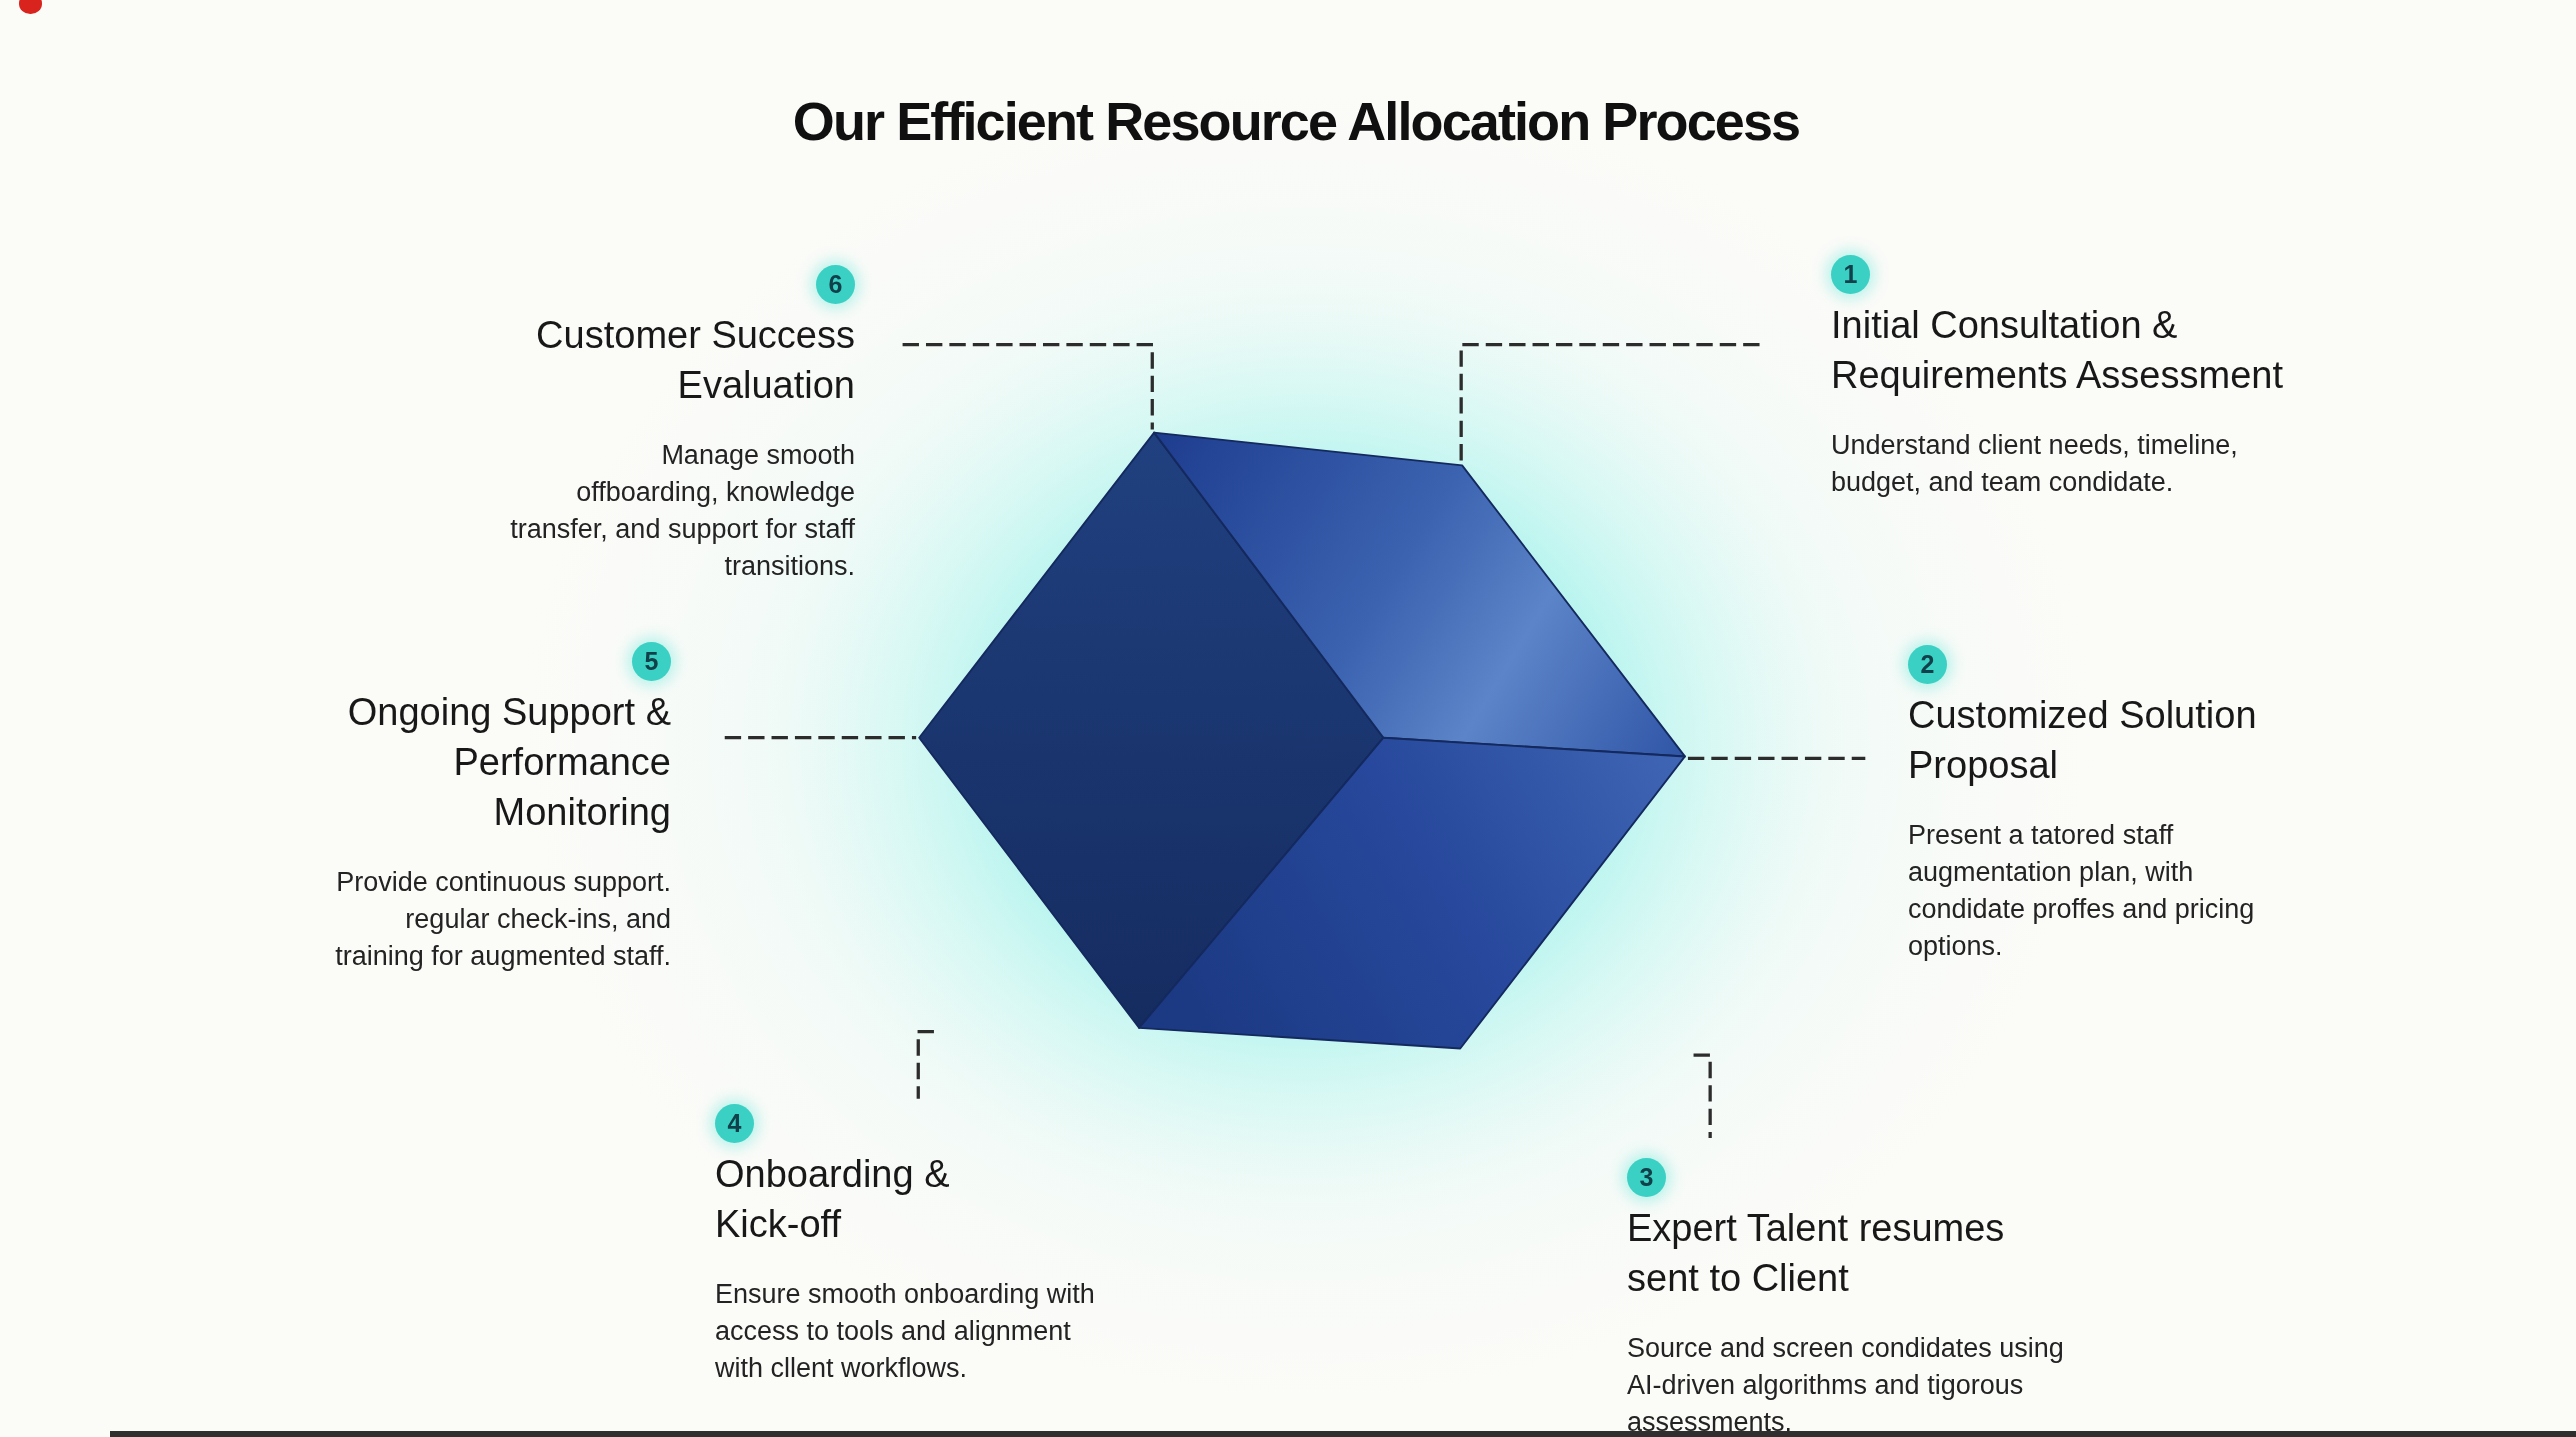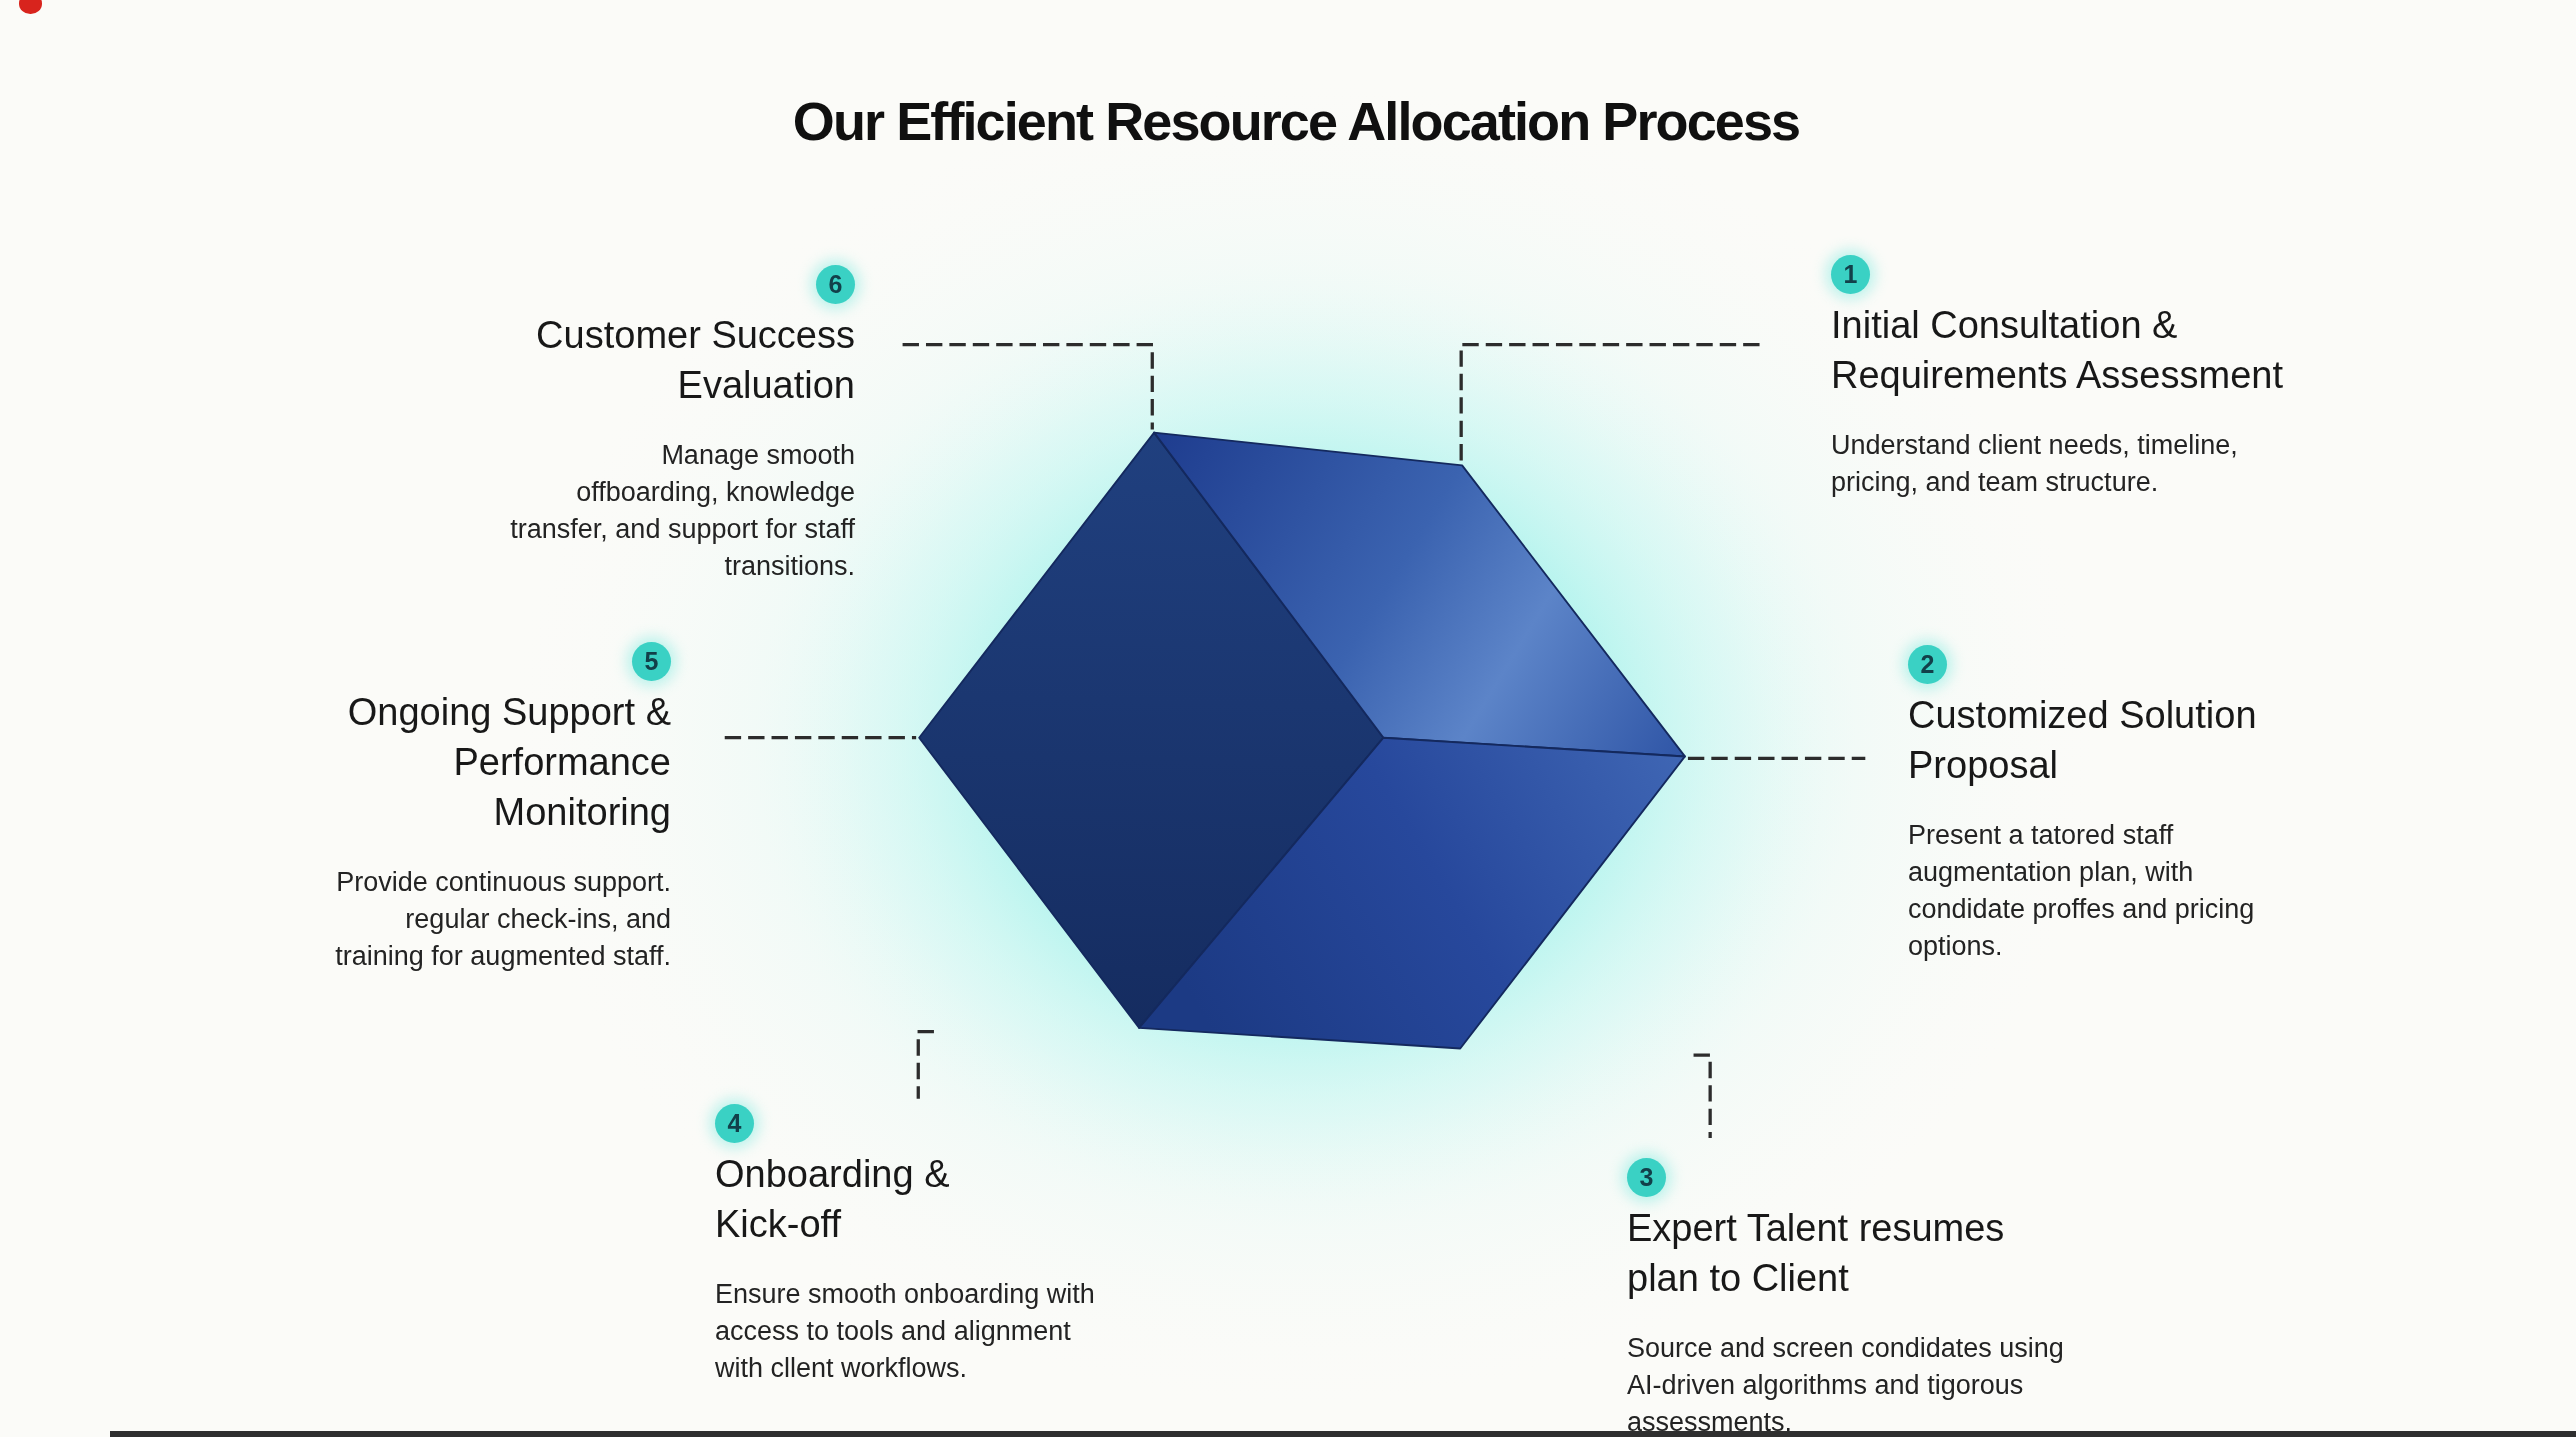--- a/index.html
+++ b/index.html
@@ -105,37 +105,37 @@
     </g>
   </svg>
 
   <div class="main-title">Our Efficient Resource Allocation Process</div>
 
   <div class="step" id="step1">
     <span class="badge">1</span>
     <div class="stitle">Initial Consultation &amp;
 Requirements Assessment</div>
     <div class="sdesc">Understand client needs, timeline,
-pricing, and team structure.</div>
+budget, and team condidate.</div>
   </div>
 
   <div class="step" id="step2">
     <span class="badge">2</span>
     <div class="stitle">Customized Solution
 Proposal</div>
     <div class="sdesc">Present a tatored staff
 augmentation plan, with
 condidate proffes and pricing
 options.</div>
   </div>
 
   <div class="step" id="step3">
     <span class="badge">3</span>
     <div class="stitle">Expert Talent resumes
-plan to Client</div>
+sent to Client</div>
     <div class="sdesc">Source and screen condidates using
 AI-driven algorithms and tigorous
 assessments.</div>
   </div>
 
   <div class="step" id="step4">
     <span class="badge">4</span>
     <div class="stitle">Onboarding &amp;
 Kick-off</div>
     <div class="sdesc">Ensure smooth onboarding with

